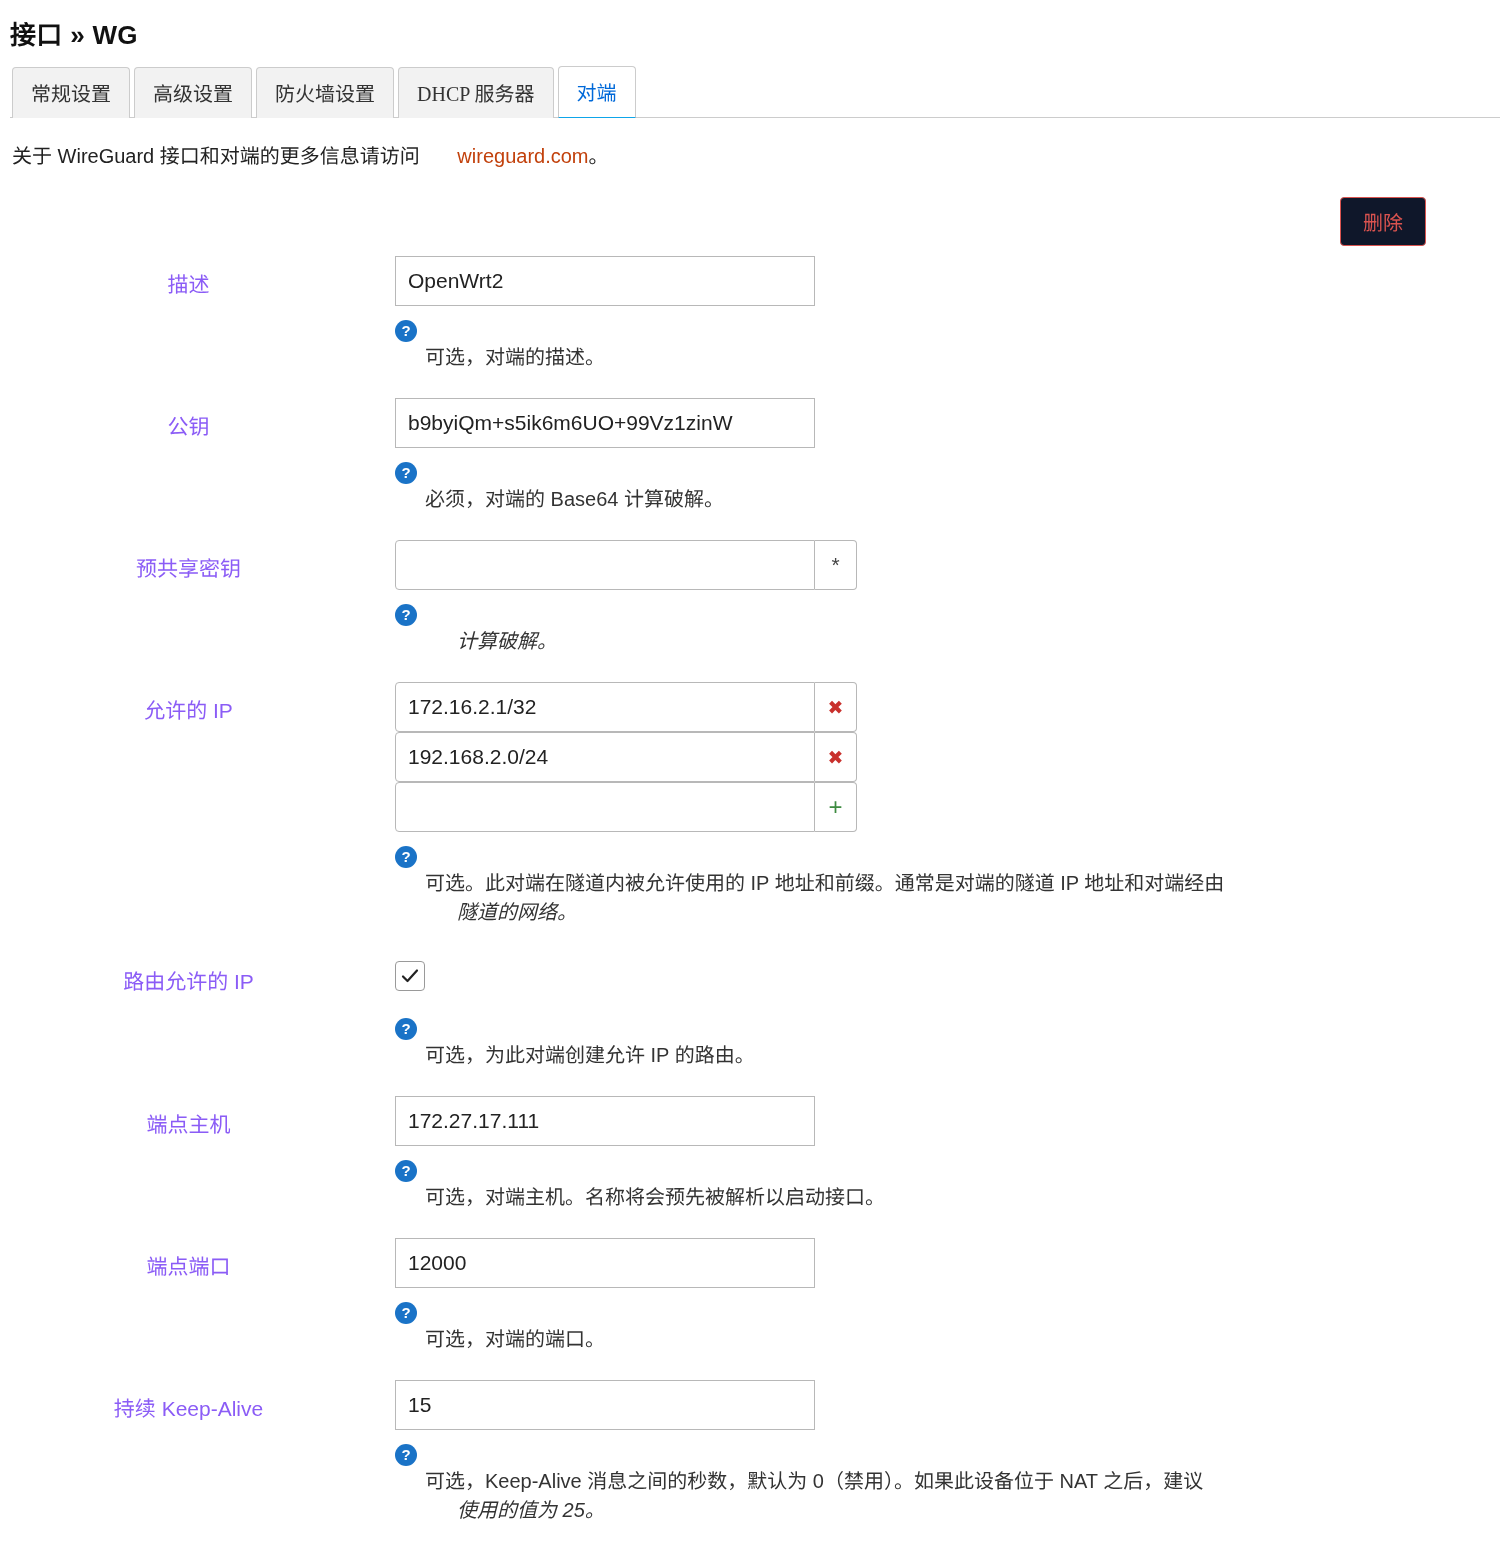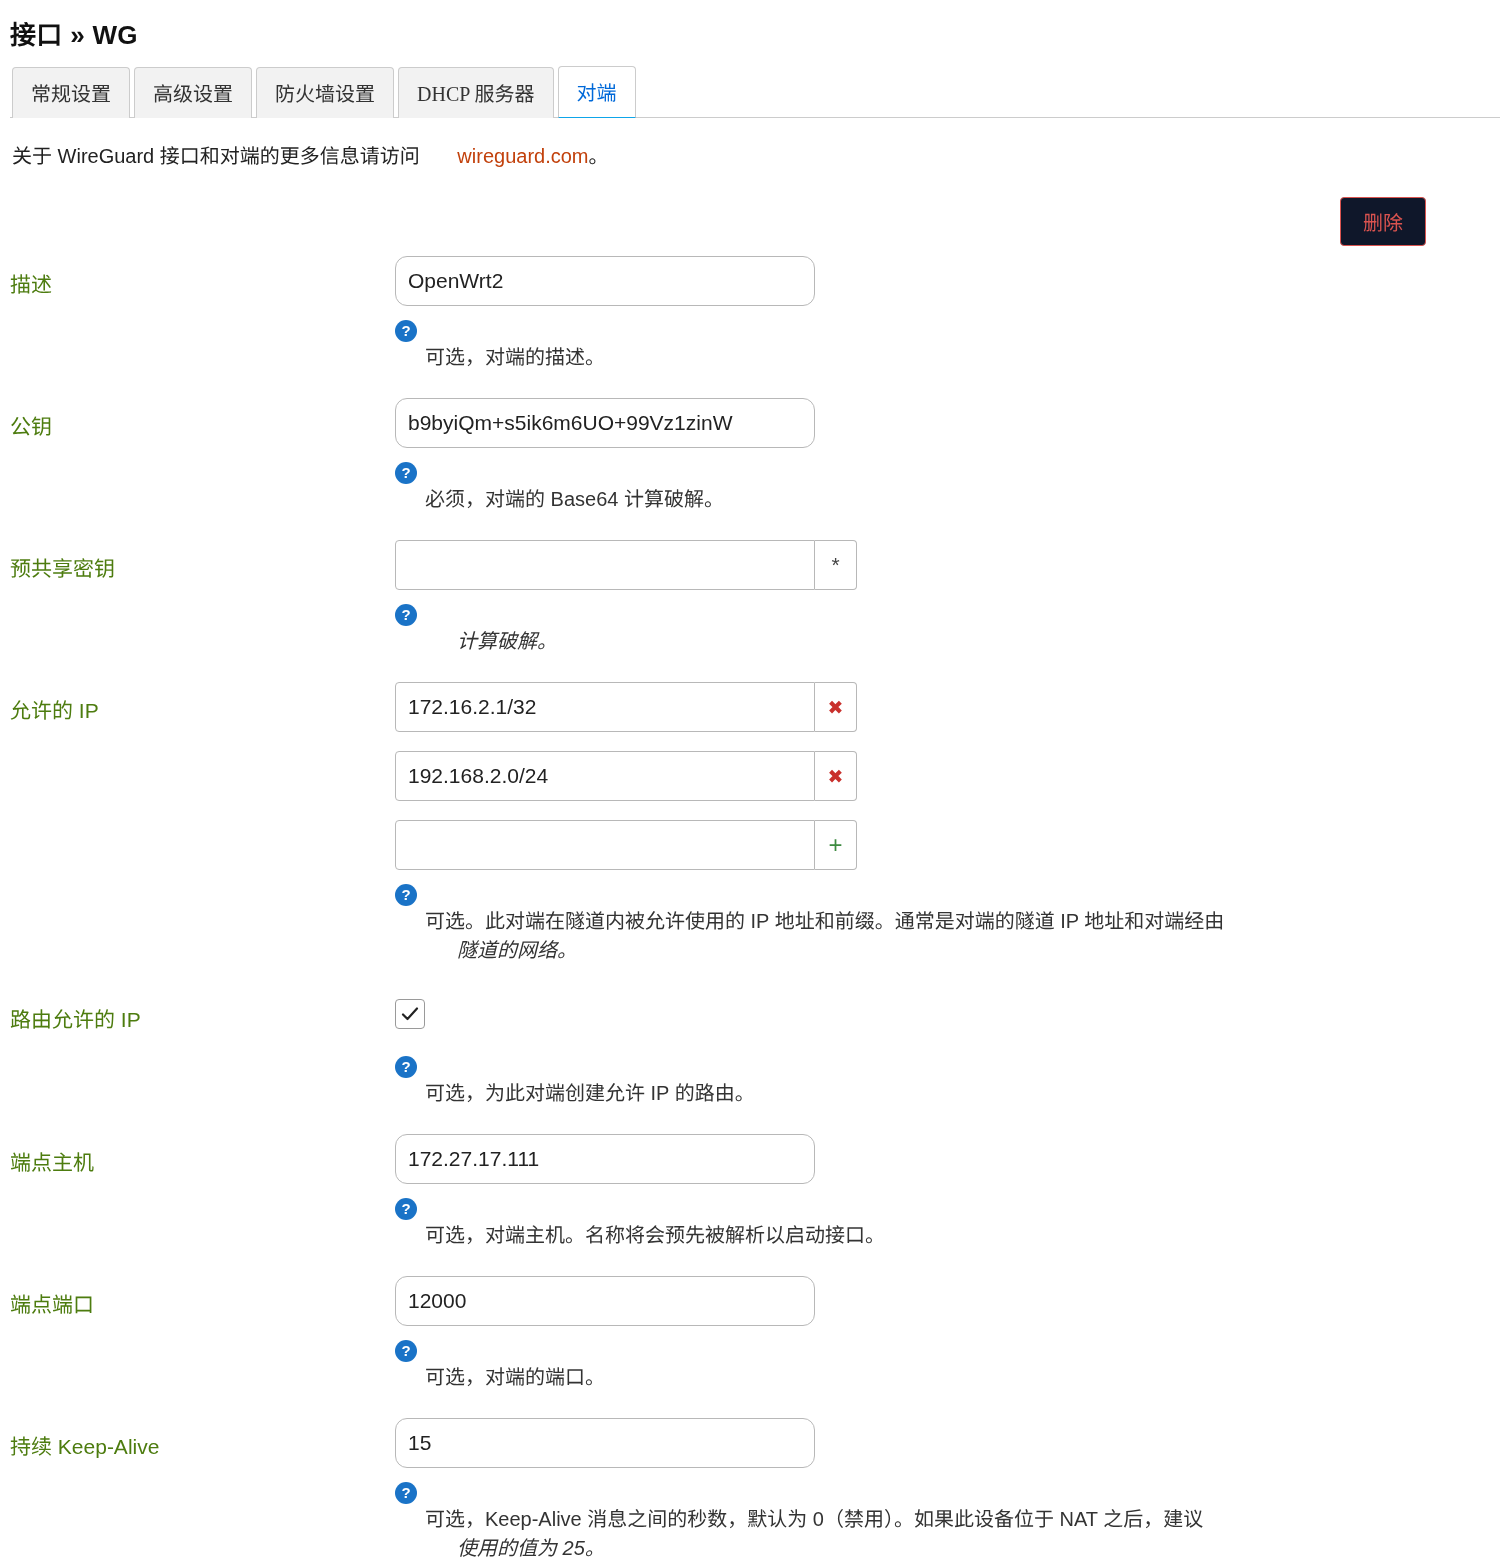--- a/index.html
+++ b/index.html
@@ -82,36 +82,36 @@
 
   
   .form { margin-top: 10px; }
   .field {
     display: flex;
     align-items: flex-start;
     margin-bottom: 26px;
   }
   .field-label {
     width: 385px;
-    text-align: left;
+    text-align: center;
     padding-right: 28px;
     padding-top: 12px;
     font-size: 21px;
-    color: #4d7c0f;
+    color: #8b5cf6;
     flex: 0 0 385px;
   }
   .field-body { flex: 1 1 auto; max-width: 1060px; }
 
   input[type="text"], input[type="password"] {
     font-family: "Liberation Sans", sans-serif;
     font-size: 21px;
     color: #222222;
     padding: 9px 12px;
     border: 1px solid #b8b8b8;
-    border-radius: 12px;
+    border-radius: 0;
     background: #ffffff;
     height: 50px;
     width: 420px;
     outline: none;
   }
 
   .input-group { display: flex; align-items: stretch; }
   .input-group input[type="text"],
   .input-group input[type="password"] { border-radius: 4px 0 0 4px; }
   .group-addon {
@@ -123,21 +123,21 @@
     display: flex;
     align-items: center;
     justify-content: center;
     font-size: 21px;
     color: #444444;
     cursor: pointer;
   }
   .group-addon.remove { color: #c9302c; font-size: 19px; }
   .group-addon.add { color: #3d8b40; font-size: 24px; }
 
-  .dynlist { display: flex; flex-direction: column; gap: 19px; }
+  .dynlist { display: flex; flex-direction: column; gap: 0; }
   .dynlist .input-group input { width: 420px; }
 
   
   .help {
     display: flex;
     align-items: flex-start;
     margin-top: 9px;
     font-size: 20px;
     color: #333333;
     line-height: 1.45;

